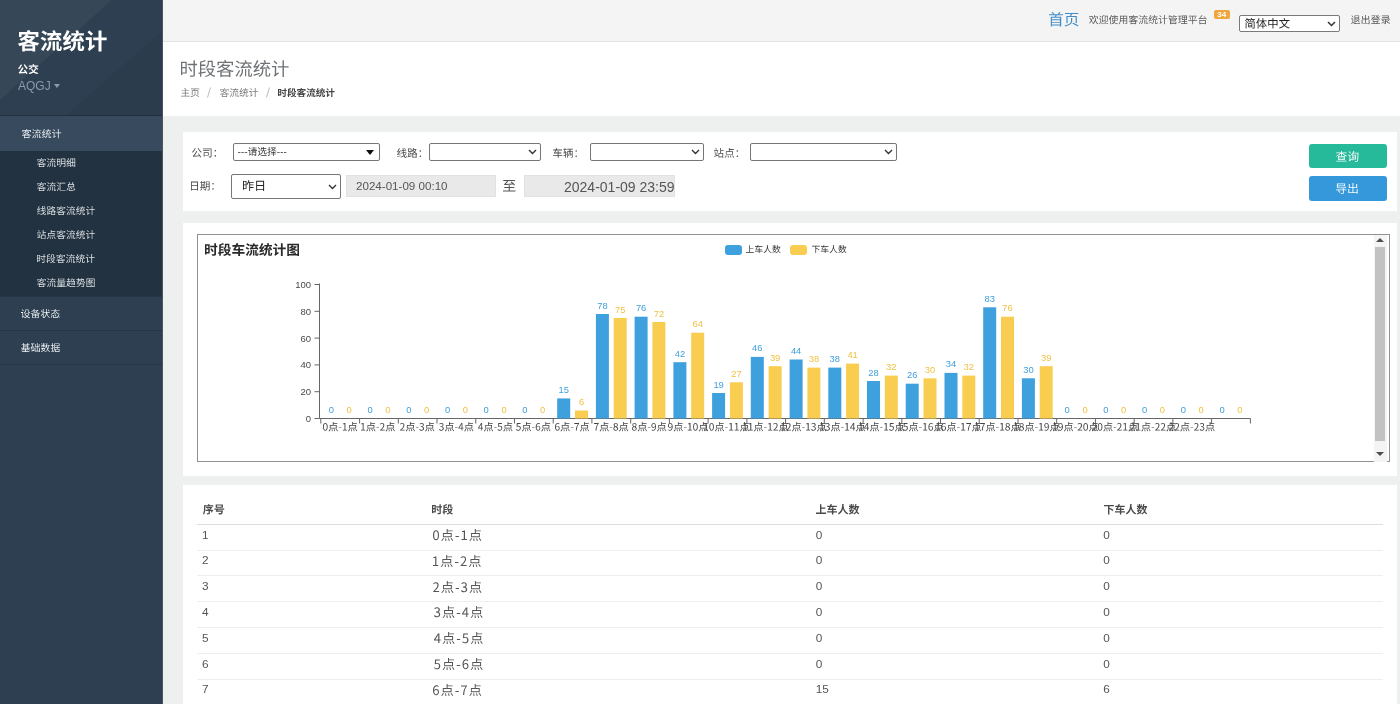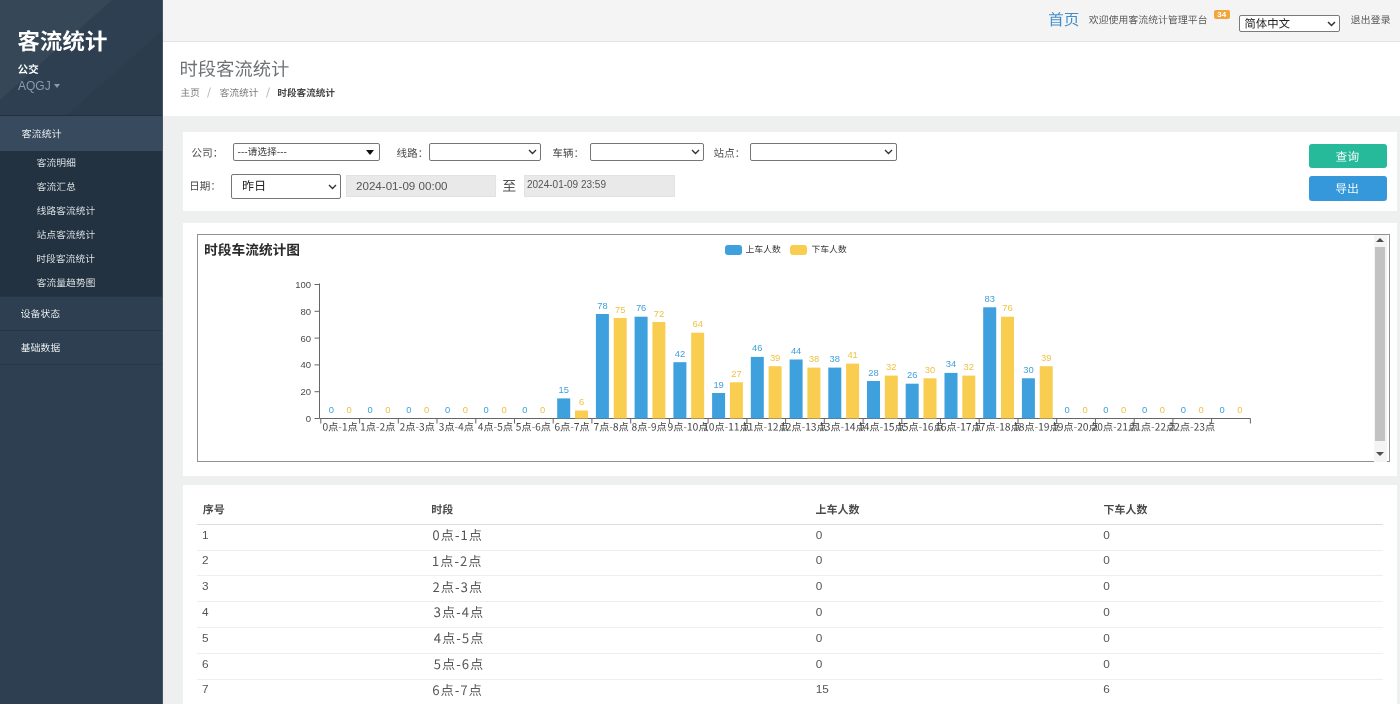--- a/index.html
+++ b/index.html
@@ -120,27 +120,27 @@
     <path d="M1.8 6H7.1V9H1.8ZM1.8 5.3V2.4H7.1V5.3ZM1 1.6V10.5H1.8V9.8H7.1V10.5H8V1.6Z M11.6 8.3C11.3 9 10.7 9.7 10.1 10.2C10.3 10.3 10.7 10.5 10.8 10.6C11.4 10.1 12 9.3 12.4 8.5ZM13.1 8.6C13.6 9.1 14 9.8 14.2 10.2L14.9 9.8C14.7 9.4 14.2 8.7 13.8 8.3ZM18.8 2.1V3.8H16.6V2.1ZM15.9 1.4V5.3C15.9 6.8 15.8 8.8 14.9 10.2C15.1 10.3 15.4 10.5 15.5 10.7C16.2 9.7 16.5 8.3 16.6 7H18.8V9.6C18.8 9.8 18.7 9.8 18.6 9.8C18.4 9.8 17.9 9.8 17.3 9.8C17.4 10 17.5 10.4 17.6 10.6C18.4 10.6 18.9 10.6 19.2 10.4C19.5 10.3 19.6 10.1 19.6 9.6V1.4ZM18.8 4.5V6.3H16.6C16.6 5.9 16.6 5.6 16.6 5.3V4.5ZM13.8 1V2.3H11.9V1H11.2V2.3H10.3V3H11.2V7.3H10.1V8H15.4V7.3H14.6V3H15.4V2.3H14.6V1ZM11.9 3H13.8V3.9H11.9ZM11.9 4.6H13.8V5.6H11.9ZM11.9 6.3H13.8V7.3H11.9Z M23 4.6C23.4 4.6 23.8 4.3 23.8 3.8C23.8 3.4 23.4 3 23 3C22.6 3 22.2 3.4 22.2 3.8C22.2 4.3 22.6 4.6 23 4.6ZM23 9.8C23.4 9.8 23.8 9.5 23.8 9C23.8 8.5 23.4 8.2 23 8.2C22.6 8.2 22.2 8.5 22.2 9C22.2 9.5 22.6 9.8 23 9.8Z" fill="#4a4a4a"></path>
   </svg>
 <div class="abs" style="left:231.0px;top:174.0px;width:110.0px;height:25.0px;background:#fff;border:1px solid #767676;border-radius:2px"></div>
 <svg class="abs" style="left:327.5px;top:183.5px" width="9" height="6" viewBox="0 0 9 6">
     <polyline points="1,1 4.5,4.5 8,1" fill="none" stroke="#333" stroke-width="1.4"></polyline>
   </svg>
 <svg style="position:absolute;left:241.79px;top:179.47px;overflow:visible" width="23" height="13" viewBox="0 0 23 13">
     <path d="M6.5 1C6.1 2.6 5.4 4.3 4.6 5.3C4.8 5.5 5.1 5.8 5.3 6C5.7 5.4 6.1 4.6 6.5 3.8H7.2V12.1H8.1V9H11.5V8.1H8.1V6.3H11.4V5.5H8.1V3.8H11.7V2.9H6.8C7 2.4 7.2 1.8 7.4 1.2ZM3.7 6.2V9H1.9V6.2ZM3.7 5.4H1.9V2.8H3.7ZM1 1.9V10.7H1.9V9.8H4.5V1.9Z M15.1 6.9H21.1V10.2H15.1ZM15.1 6V2.7H21.1V6ZM14.2 1.8V11.9H15.1V11.1H21.1V11.9H22.1V1.8Z" fill="#222"></path>
   </svg>
 <div class="abs" style="left:345.5px;top:175px;width:150.5px;height:22px;background:#e9e9e9;border:1px solid #e2e2e2"></div>
-<div class="lat" style="left:356px;top:179.3px;font-size:11.6px;color:#555">2024-01-09 00:00</div>
+<div class="lat" style="left:356px;top:179.3px;font-size:11.6px;color:#555">2024-01-09 00:10</div>
 <div class="abs" style="left:496px;top:175px;width:28px;height:22px;background:#fff"></div>
 <svg style="position:absolute;left:502.49px;top:179.22px;overflow:visible" width="15" height="14" viewBox="0 0 15 14">
     <path d="M2.3 6.1C2.8 5.9 3.6 5.9 11.2 5.5C11.6 5.9 11.9 6.2 12.1 6.5L13 5.9C12.2 4.9 10.6 3.5 9.4 2.6L8.6 3.2C9.1 3.6 9.8 4.1 10.3 4.6L3.8 4.9C4.7 4.1 5.6 3.1 6.4 2H13.1V1H1.3V2H5C4.2 3.1 3.3 4.1 2.9 4.4C2.5 4.7 2.2 5 2 5C2.1 5.3 2.2 5.8 2.3 6.1ZM6.7 6.2V8H2.2V9H6.7V11.6H1V12.6H13.5V11.6H7.8V9H12.3V8H7.8V6.2Z" fill="#555"></path>
   </svg>
 <div class="abs" style="left:524px;top:175px;width:151px;height:22px;background:#e9e9e9;border:1px solid #e2e2e2"></div>
-<div class="lat" style="left:527px;top:179.3px;font-size:10px;color:#555">2024-01-09 23:59</div>
+<div class="lat" style="left:564px;top:179.3px;font-size:14px;color:#555">2024-01-09 23:59</div>
 <div class="abs" style="left:1309px;top:144.3px;width:77.5px;height:24.2px;background:#26b99a;border-radius:3px"></div>
 <svg style="position:absolute;left:1335.14px;top:150.09px;overflow:visible" width="24" height="13" viewBox="0 0 24 13">
     <path d="M4.1 8.3H8.8V9.3H4.1ZM4.1 6.8H8.8V7.7H4.1ZM3.2 6.1V10H9.8V6.1ZM1.4 10.7V11.5H11.5V10.7ZM6 1V2.5H1.2V3.3H5C4 4.4 2.5 5.4 1 5.9C1.2 6.1 1.4 6.4 1.6 6.6C3.2 6 4.9 4.7 6 3.3V5.8H6.9V3.3C8 4.7 9.7 5.9 11.4 6.5C11.5 6.3 11.7 6 12 5.8C10.5 5.3 8.9 4.4 7.8 3.3H11.7V2.5H6.9V1Z M13.7 1.8C14.3 2.3 15 3.1 15.3 3.6L16 3C15.6 2.5 14.9 1.8 14.3 1.2ZM12.9 4.7V5.6H14.5V9.6C14.5 10.1 14.2 10.5 14 10.6C14.1 10.8 14.4 11.2 14.4 11.4C14.6 11.1 14.9 10.9 16.9 9.4C16.8 9.2 16.7 8.9 16.6 8.6L15.4 9.5V4.7ZM18.3 1C17.9 2.5 17 4 16.1 4.9C16.3 5.1 16.7 5.4 16.8 5.5C17.3 5 17.8 4.3 18.2 3.6H22.6C22.4 8.5 22.3 10.4 21.9 10.8C21.7 10.9 21.6 11 21.4 11C21.1 11 20.5 11 19.8 10.9C19.9 11.2 20 11.5 20 11.8C20.7 11.8 21.3 11.8 21.7 11.8C22.1 11.7 22.4 11.6 22.7 11.3C23.1 10.7 23.3 8.8 23.5 3.2C23.5 3.1 23.5 2.8 23.5 2.8H18.6C18.9 2.3 19.1 1.8 19.3 1.2ZM20.3 7.5V8.7H18.3V7.5ZM20.3 6.7H18.3V5.5H20.3ZM17.4 4.7V10.2H18.3V9.5H21.1V4.7Z" fill="#ffffff"></path>
   </svg>
 <div class="abs" style="left:1309px;top:176.1px;width:77.5px;height:24.5px;background:#3498db;border-radius:3px"></div>
 <svg style="position:absolute;left:1335.25px;top:182.09px;overflow:visible" width="24" height="13" viewBox="0 0 24 13">
     <path d="M2.8 8.8C3.5 9.4 4.3 10.3 4.7 10.9L5.3 10.3C5 9.7 4.2 8.9 3.5 8.3H7.9V10.8C7.9 10.9 7.8 11 7.6 11C7.4 11 6.5 11 5.7 11C5.8 11.2 5.9 11.6 6 11.8C7.1 11.8 7.8 11.8 8.3 11.7C8.7 11.5 8.8 11.3 8.8 10.8V8.3H11.4V7.5H8.8V6.5H7.9V7.5H1V8.3H3.3ZM1.9 1.8V4.9C1.9 6 2.5 6.3 4.4 6.3C4.8 6.3 8.6 6.3 9.1 6.3C10.6 6.3 11 6 11.1 4.8C10.9 4.7 10.5 4.6 10.3 4.5C10.2 5.4 10 5.5 9 5.5C8.2 5.5 5 5.5 4.3 5.5C3 5.5 2.8 5.4 2.8 4.9V4.3H10V1.5H1.9ZM2.8 2.2H9.1V3.5H2.8Z M13.3 6.9V11.1H21.7V11.8H22.6V6.9H21.7V10.3H18.4V6.1H22.2V2.1H21.2V5.3H18.4V1H17.5V5.3H14.8V2.1H13.8V6.1H17.5V10.3H14.3V6.9Z" fill="#ffffff"></path>
   </svg>
 <div class="abs" style="left:183px;top:223px;width:1214px;height:253px;background:#fff"></div>
 <div class="abs" style="left:197px;top:234px;width:1193px;height:228px;background:#fff;border:1px solid #919191"></div>

